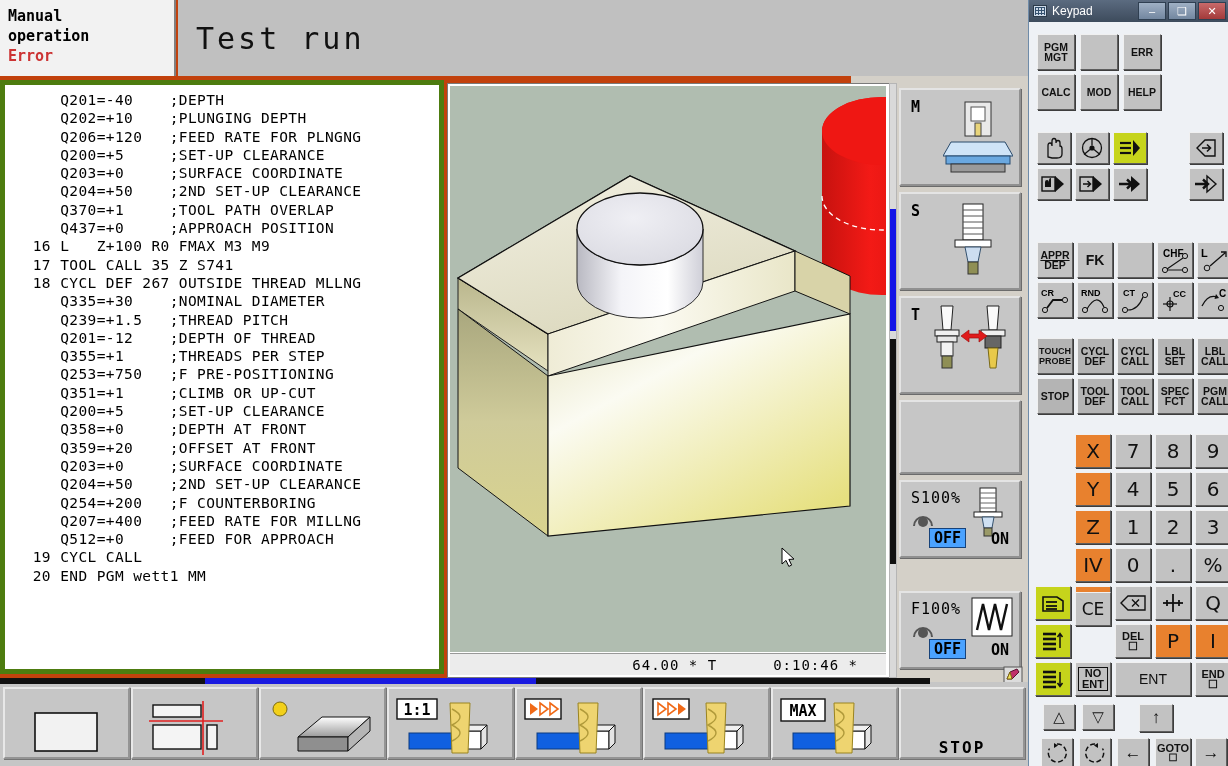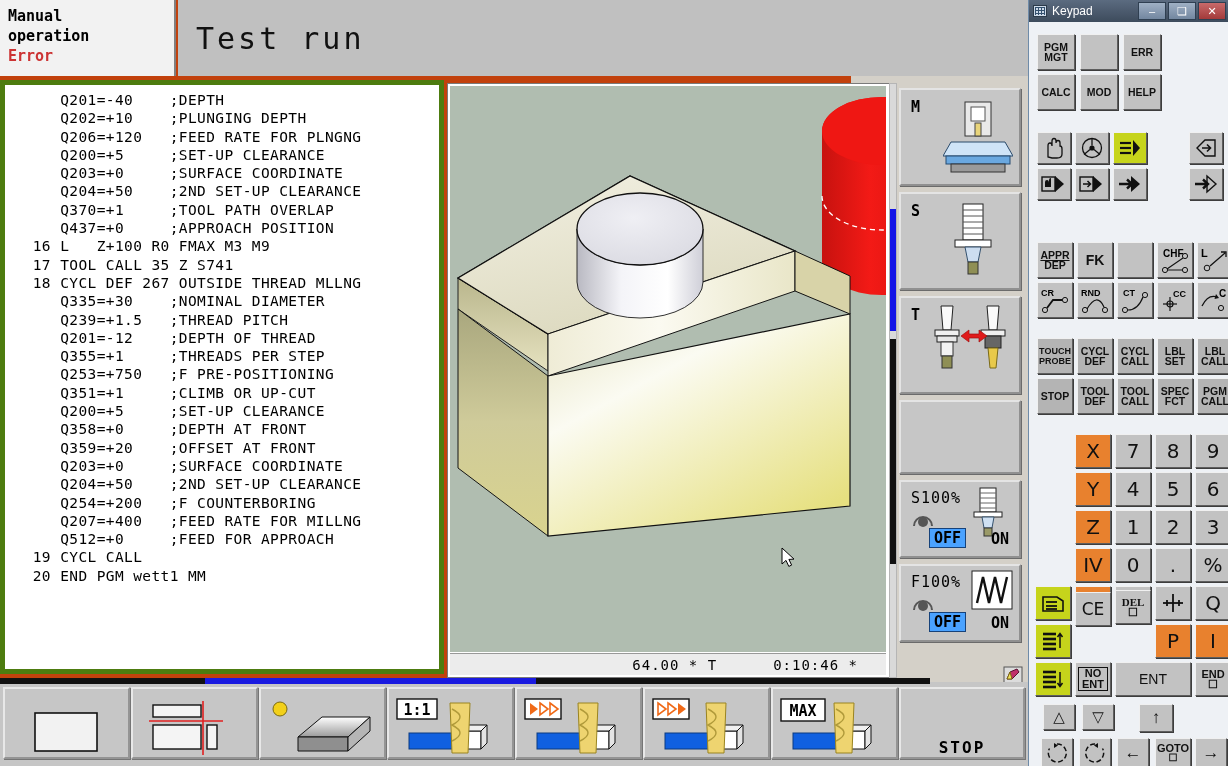--- a/index.html
+++ b/index.html
@@ -330,21 +330,21 @@
             <line x1="9" y1="22" x2="25" y2="22"></line>
           </g>
         <rect x="3" y="26" width="28" height="5" fill="#fff" stroke="#222"></rect>
         <path d="M11 31 L23 31 L21 42 L13 42 Z" fill="#cfe0f2" stroke="#35526e"></path>
         <rect x="13" y="42" width="8" height="8" fill="#9a9a68" stroke="#333"></rect>
       </svg>
       <span class="ovr-off">OFF</span>
       <span class="ovr-on">ON</span>
     </div>
 
-    <div class="rbox" style="top:484px;height:78px;">
+    <div class="rbox" style="top:511px;height:78px;">
       <span class="ovr-pct">F100%</span>
       <svg width="24" height="20" style="position:absolute;left:10px;top:28px;">
         <path d="M3 16 A9 9 0 1 1 21 16" fill="none" stroke="#555" stroke-width="2"></path>
         <circle cx="12" cy="12" r="5" fill="#555"></circle>
       </svg>
       <svg width="42" height="40" style="position:absolute;right:6px;top:4px;">
         <rect x="1" y="1" width="40" height="38" fill="#fff" stroke="#222"></rect>
         <polyline points="6,33 12,7 18,33 24,7 30,33 36,7" fill="none" stroke="#111" stroke-width="2.4"></polyline>
       </svg>
       <span class="ovr-off">OFF</span>
@@ -747,21 +747,21 @@
             <line x1="2" y1="9" x2="15" y2="9"></line>
         <line x1="2" y1="14" x2="15" y2="14"></line>
             <line x1="2" y1="19" x2="15" y2="19"></line>
           </g>
         <path d="M19 18 L19 4 M16.5 7 L19 3.5 L21.5 7" fill="none" stroke="#111" stroke-width="1.5"></path>
       </svg>
     </div>
     <div class="key num" style="left:46px;top:570px;width:36px;height:34px;">
         <span style="font-size:17px">CE</span>
       </div>
-    <div class="key" style="left:86px;top:568px;width:36px;height:34px;font-family:Liberation Serif, serif;">
+    <div class="key" style="left:86px;top:602px;width:36px;height:34px;">
       <span style="font-size:11px">DEL</span>
       <span style="font-size:11px">☐</span>
     </div>
     <div class="key num orange" style="left:126px;top:602px;width:36px;height:34px;">
         <span>P</span>
       </div>
     <div class="key num orange" style="left:166px;top:602px;width:36px;height:34px;">
         <span>I</span>
       </div>
 

